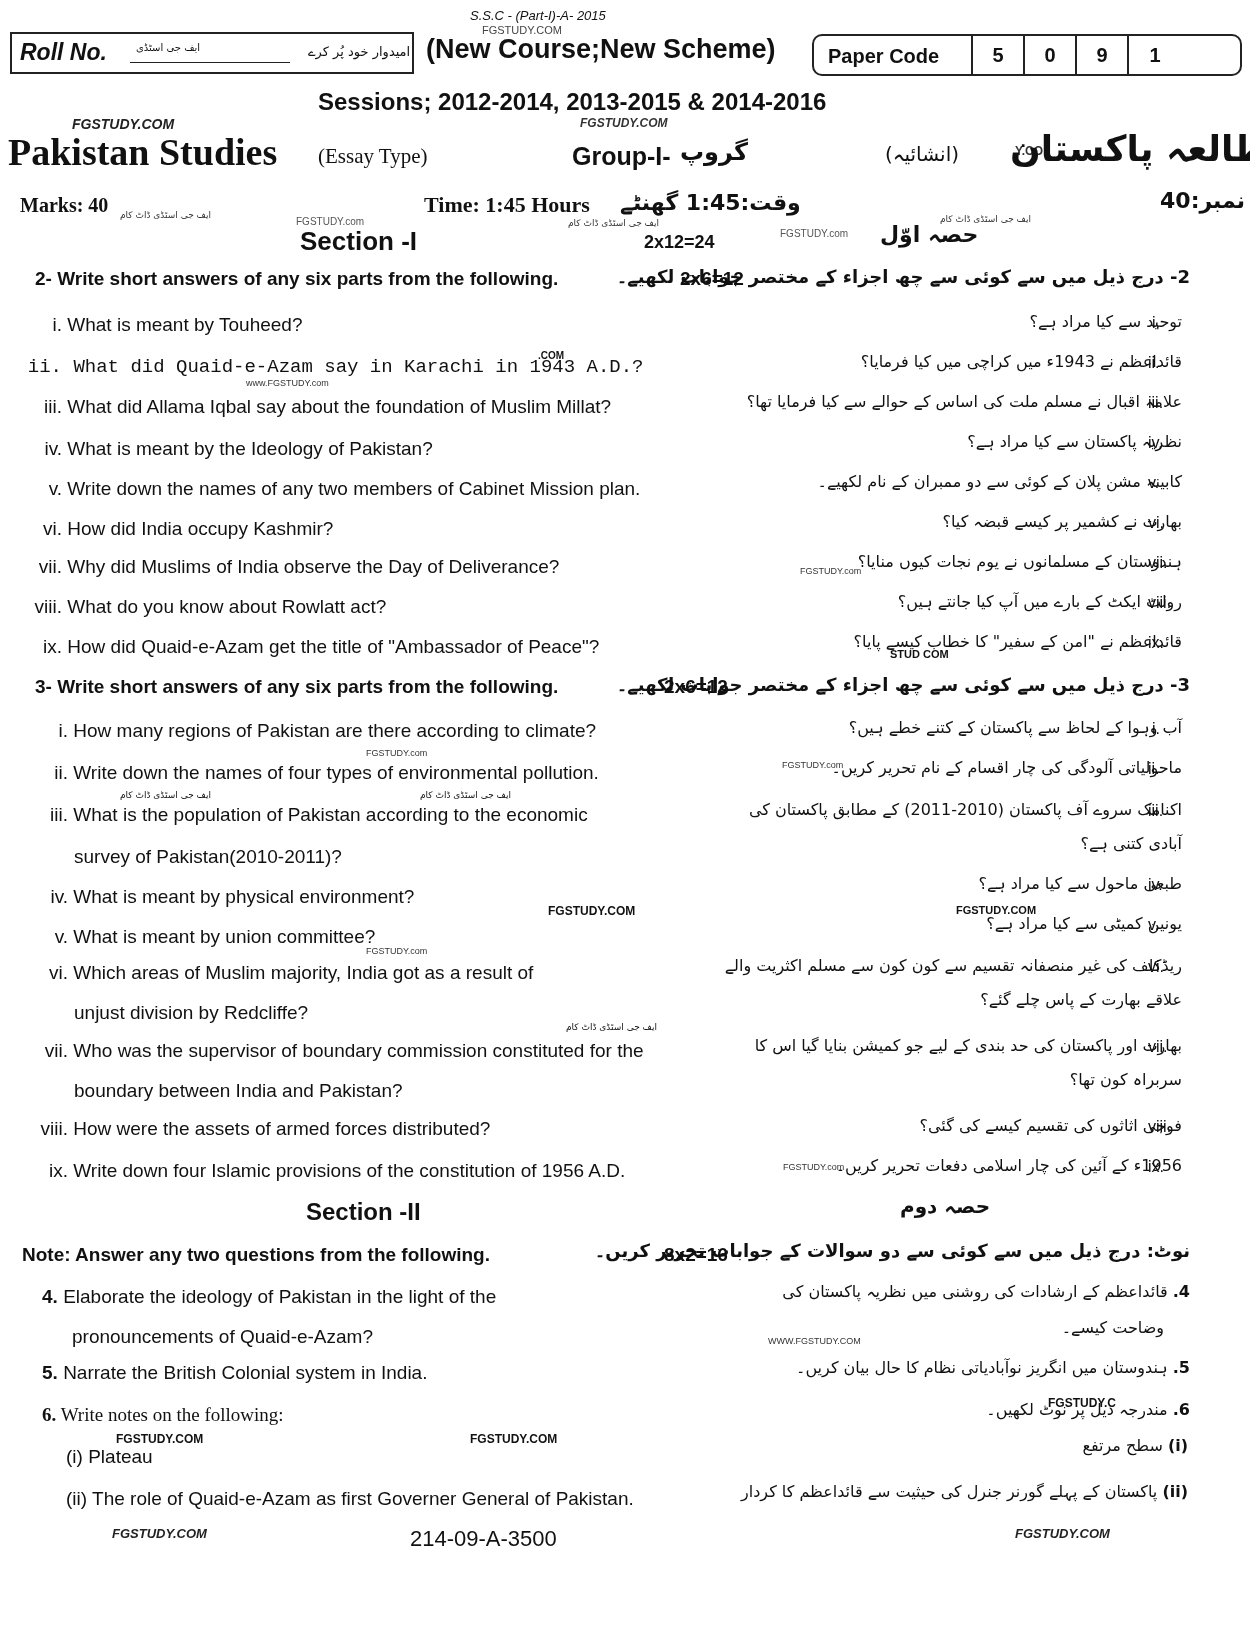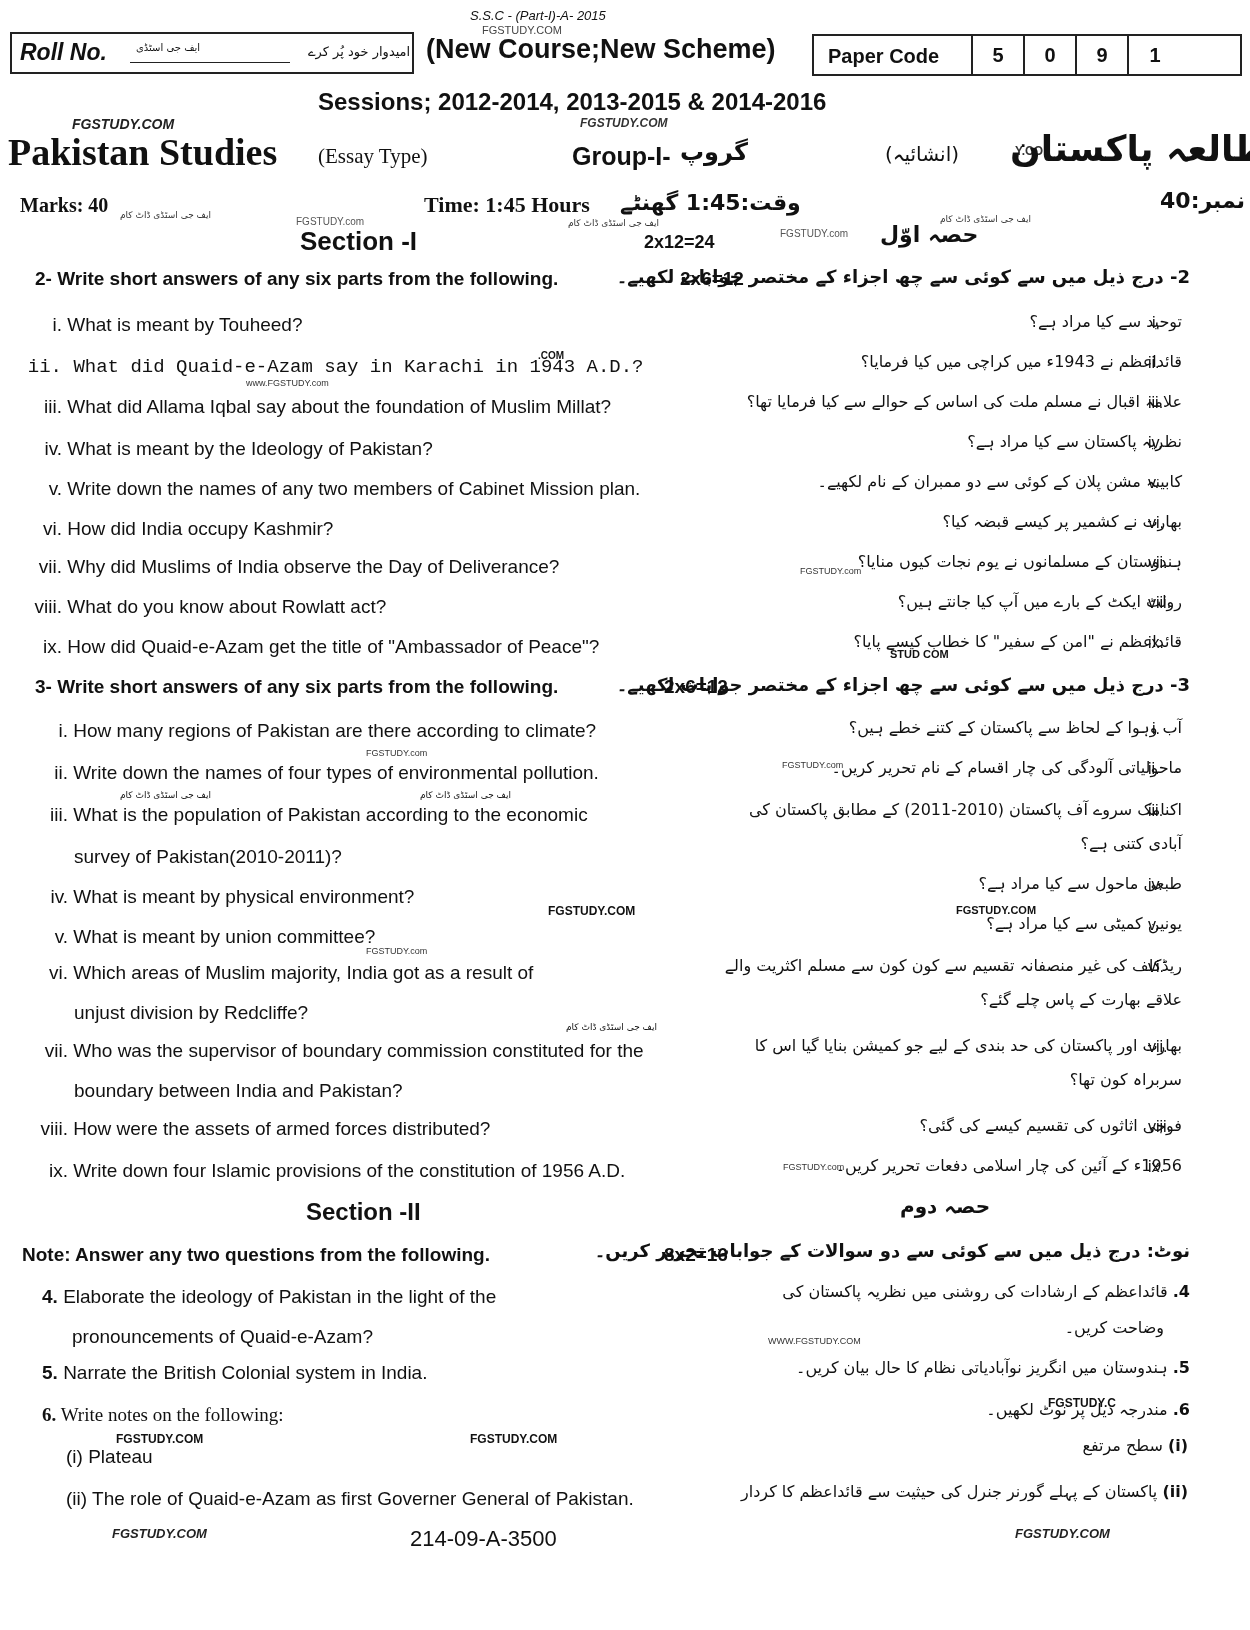--- a/index.html
+++ b/index.html
@@ -25,21 +25,21 @@
 
 <div class="box" style="left:10px; top:32px; width:400px; height:38px;">
   <span class="abs b" style="left:8px; top:5px; font-size:23px; font-style:italic;">Roll No.</span>
   <span class="abs" style="left:118px; top:28px; width:160px; border-bottom:1.5px solid #222;"></span>
   <span class="abs urdu" style="left:124px; top:8px; font-size:10px;">ایف جی اسٹڈی</span>
   <span class="abs urdu" style="left:296px; top:10px; font-size:13px;">امیدوار خود پُر کرے</span>
 </div>
 
 <div class="abs b" style="left:426px; top:34px; font-size:27px;">(New Course;New Scheme)</div>
 
-<div class="box" style="left:812px; top:34px; width:426px; height:38px;">
+<div class="box" style="left:812px; top:34px; width:426px; height:38px;border-radius:10px;">
   <span class="abs b" style="left:14px; top:9px; font-size:20px;">Paper Code</span>
   <span class="code-cell" style="left:157px; width:50px;">5</span>
   <span class="code-cell" style="left:209px; width:50px;">0</span>
   <span class="code-cell" style="left:261px; width:50px;">9</span>
   <span class="code-cell" style="left:313px; width:52px;">1</span>
 </div>
 
 <div class="abs b" style="left:318px; top:88px; font-size:24px;">Sessions; 2012-2014, 2013-2015 &amp; 2014-2016</div>
 
 <div class="abs wm-i" style="left:72px; top:116px; font-size:14px;">FGSTUDY.COM</div>
@@ -163,21 +163,21 @@
 <div class="abs b" style="left:306px; top:1198px; font-size:24px;">Section -II</div>
 <div class="abs urdu b" style="left:900px; top:1194px; font-size:20px;">حصہ دوم</div>
 
 <div class="abs qh" style="left:22px; top:1244px;">Note: Answer any two questions from the following.</div>
 <div class="abs qh" style="left:664px; top:1244px;">8x2=16</div>
 <div class="abs urdu b" style="right:60px; top:1240px; font-size:18px;">نوٹ: درج ذیل میں سے کوئی سے دو سوالات کے جوابات تحریر کریں۔</div>
 
 <div class="abs q" style="left:42px; top:1286px;"><span class="b">4.</span> <span>Elaborate the ideology of Pakistan in the light of the</span></div>
 <div class="abs q" style="left:72px; top:1326px;">pronouncements of Quaid-e-Azam?</div>
 <div class="abs urdu ur" style="right:60px; top:1282px;"><span class="b">4.</span> <span>قائداعظم کے ارشادات کی روشنی میں نظریہ پاکستان کی</span></div>
-<div class="abs urdu ur" style="right:86px; top:1318px;">وضاحت کریں۔</div>
+<div class="abs urdu ur" style="right:86px; top:1318px;">وضاحت کیسے۔</div>
 <div class="abs" style="left:768px; top:1336px; font-size:9px; color:#333;">WWW.FGSTUDY.COM</div>
 
 <div class="abs q" style="left:42px; top:1362px;"><span class="b">5.</span> <span>Narrate the British Colonial system in India.</span></div>
 <div class="abs urdu ur" style="right:60px; top:1358px;"><span class="b">5.</span> <span>ہندوستان میں انگریز نوآبادیاتی نظام کا حال بیان کریں۔</span></div>
 
 <div class="abs q" style="left:42px; top:1404px;font-family:Liberation Serif, serif;"><span class="b">6.</span> <span>Write notes on the following:</span></div>
 <div class="abs urdu ur" style="right:60px; top:1400px;"><span class="b">6.</span> <span>مندرجہ ذیل پر نوٹ لکھیں۔</span></div>
 
 <div class="abs b" style="left:116px; top:1432px; font-size:12px;">FGSTUDY.COM</div>
 <div class="abs b" style="left:470px; top:1432px; font-size:12px;">FGSTUDY.COM</div>

